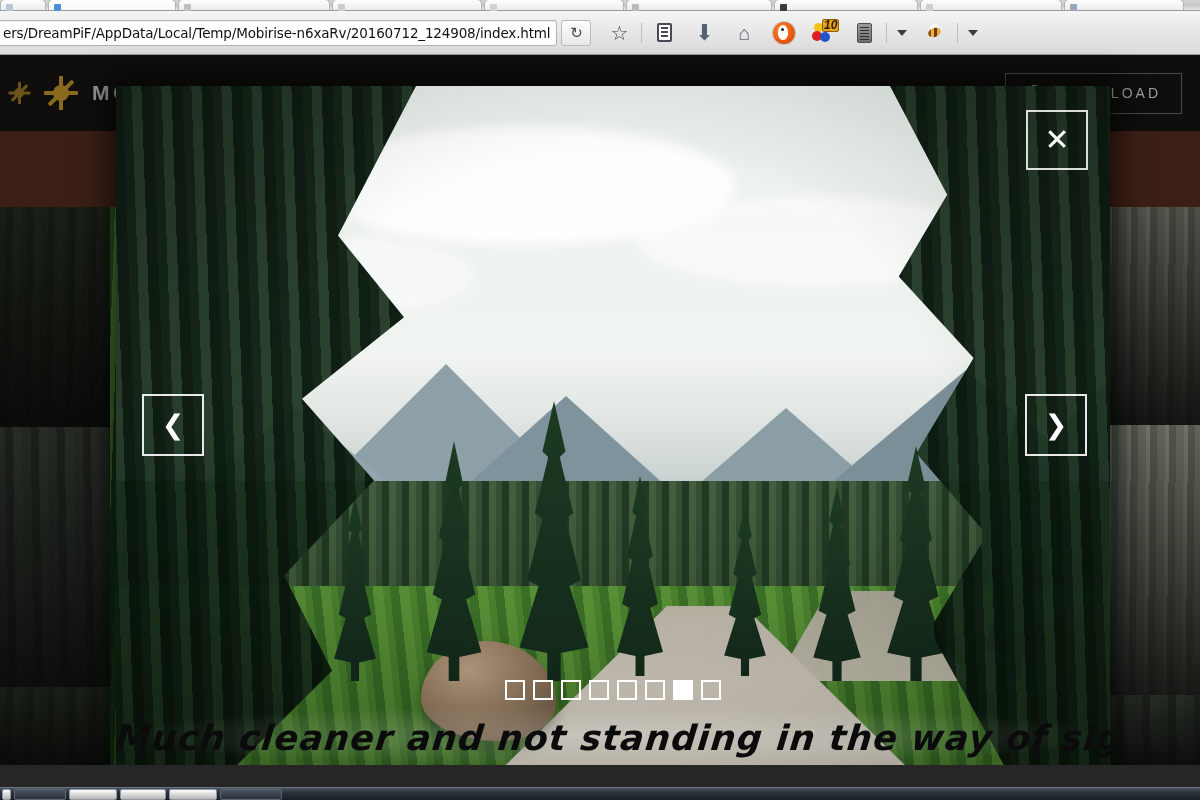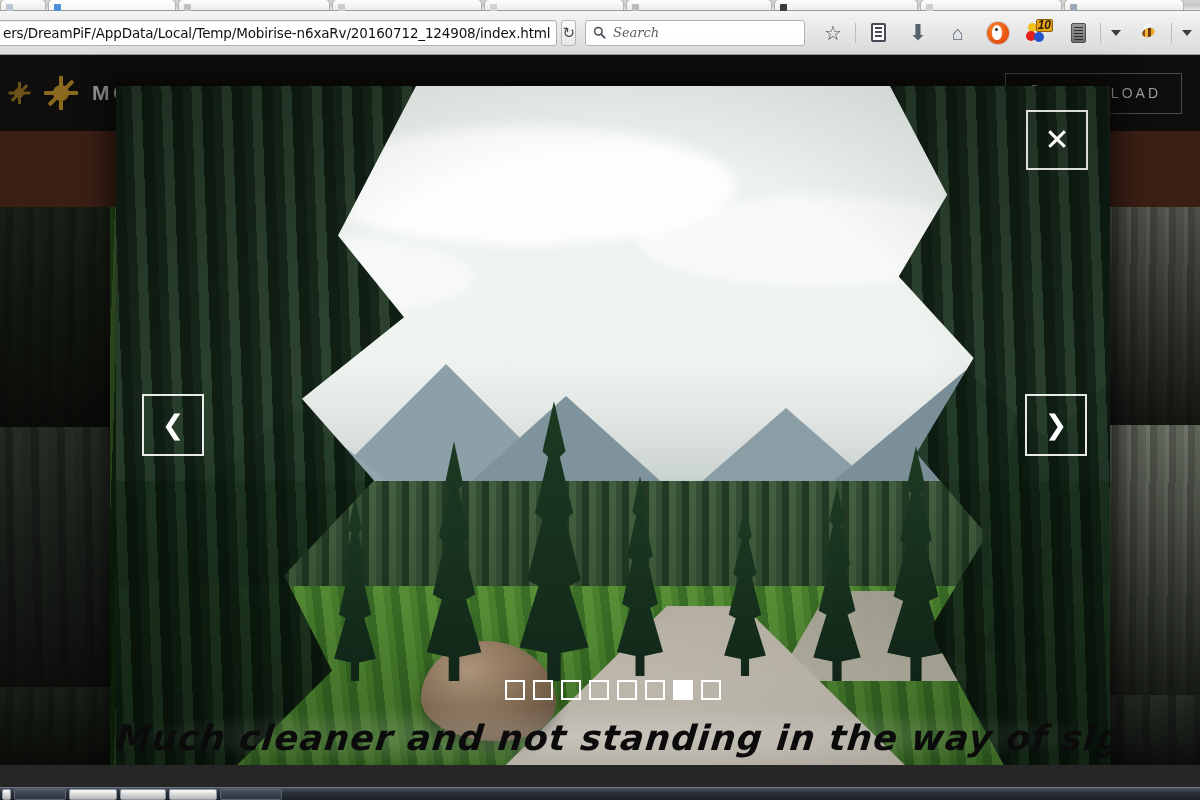--- a/index.html
+++ b/index.html
@@ -354,27 +354,20 @@
   <div class="browser-navbar">
 
     <div class="urlbar">
       <span class="urltext">ers/DreamPiF/AppData/Local/Temp/Mobirise-n6xaRv/20160712_124908/index.html</span>
     </div>
 
     <div class="reloadbtn">
       <span>↻</span>
     </div>
 
-    <div class="searchbar">
-      <svg width="13" height="13" viewBox="0 0 16 16">
-        <circle cx="6.5" cy="6.5" r="4.6" fill="none" stroke="#4a4a56" stroke-width="1.9"></circle>
-        <line x1="10" y1="10" x2="14.5" y2="14.5" stroke="#4a4a56" stroke-width="2.1" stroke-linecap="round"></line>
-      </svg>
-      <span class="ph">Search</span>
-    </div>
 
     <div class="tb-icons">
 
       <div class="tb-btn">
         <span class="ico-star">☆</span>
       </div>
 
       <div class="tb-sep"></div>
 
       <div class="tb-btn">

